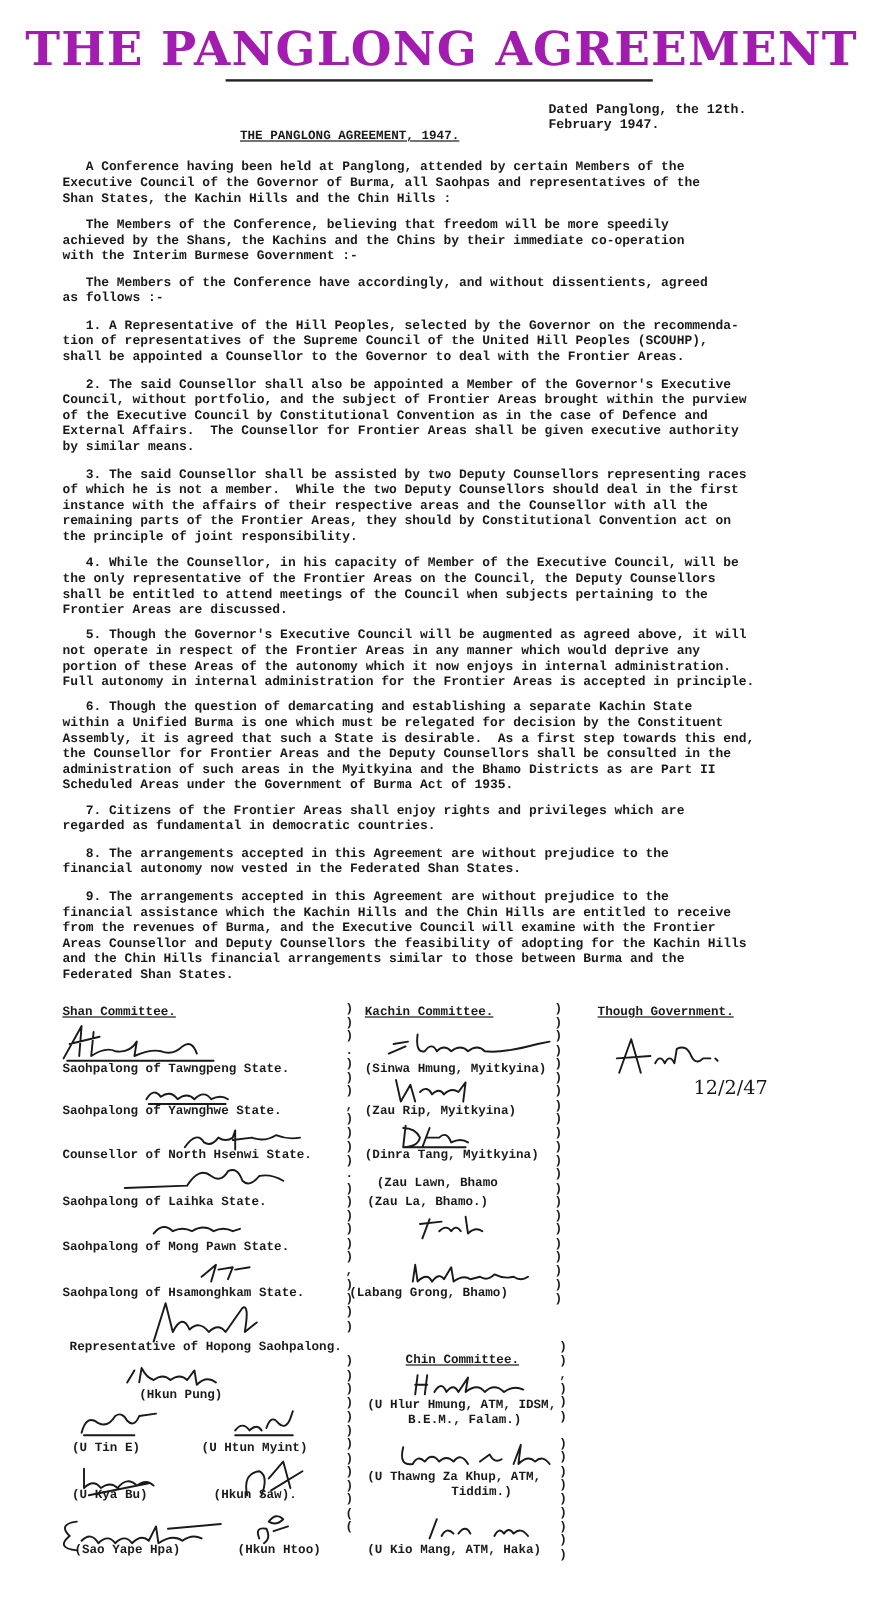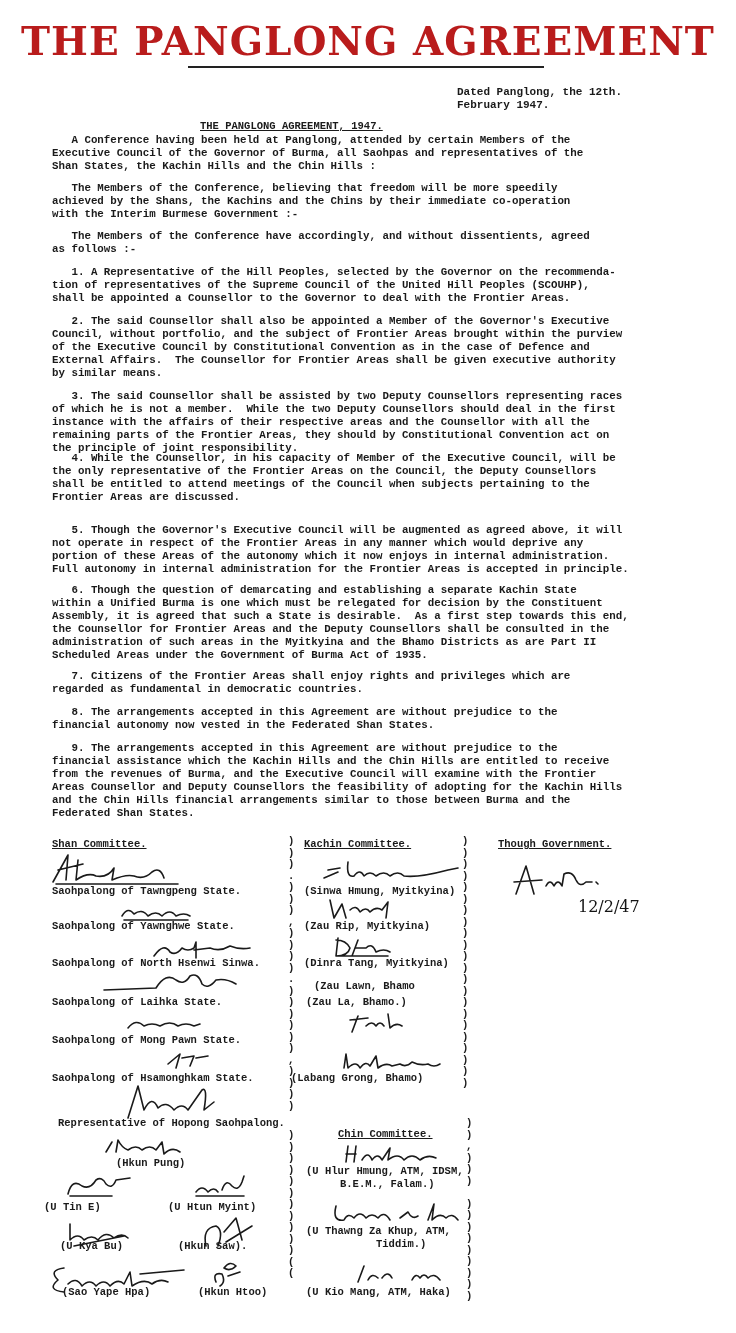--- a/index.html
+++ b/index.html
@@ -1,24 +1,24 @@
 <!DOCTYPE html>
 <html><head>
 <meta charset="utf-8">
 <style>
   html, body { margin: 0; padding: 0; background: #ffffff; }
   body { width: 736px; height: 1333px; position: relative; overflow: hidden; color: #141414; }
   .title {
     position: absolute; left: 0; top: 18px; width: 736px; text-align: center;
-    font-family: "DejaVu Serif", serif; font-weight: bold; font-size: 39px; letter-spacing: 1px; color: #b91c1c;
+    font-family: "DejaVu Serif", serif; font-weight: bold; font-size: 39px; letter-spacing: 1px; color: #a21caf;
   }
   .title-rule { position: absolute; left: 188px; top: 66px; width: 356px; height: 2px; background: #222; }
   .tw { font-family: "Liberation Mono", "DejaVu Sans Mono", monospace; font-weight: bold; color: #1a1a1a; }
   .dated { position: absolute; left: 457px; top: 86px; font-size: 11px; line-height: 13px; }
-  .subtitle { position: absolute; left: 200px; top: 108px; font-size: 10.5px; text-decoration: underline; margin-top: 12px; }
+  .subtitle { position: absolute; left: 200px; top: 108px; font-size: 10.5px; text-decoration: underline; }
   .para { position: absolute; left: 52px; width: 648px; font-size: 10.8px; line-height: 13px; white-space: pre; }
   .sig-text { position: absolute; font-size: 10.5px; white-space: pre; line-height: 13px; }
   .u { text-decoration: underline; }
   .scrawl { position: absolute; }
   .scrawl path { fill: none; stroke: #1a1a1a; stroke-width: 1.6; stroke-linecap: round; stroke-linejoin: round; }
   .divider { position: absolute; font-size: 10.5px; line-height: 11.5px; white-space: pre; width: 10px; }
 </style>
 </head>
 <body>
 
@@ -46,21 +46,21 @@
   <div class="tw para" style="top:315px">   2. The said Counsellor shall also be appointed a Member of the Governor's Executive
 Council, without portfolio, and the subject of Frontier Areas brought within the purview
 of the Executive Council by Constitutional Convention as in the case of Defence and
 External Affairs.  The Counsellor for Frontier Areas shall be given executive authority
 by similar means.</div>
   <div class="tw para" style="top:390px">   3. The said Counsellor shall be assisted by two Deputy Counsellors representing races
 of which he is not a member.  While the two Deputy Counsellors should deal in the first
 instance with the affairs of their respective areas and the Counsellor with all the
 remaining parts of the Frontier Areas, they should by Constitutional Convention act on
 the principle of joint responsibility.</div>
-  <div class="tw para" style="top:452px">   4. While the Counsellor, in his capacity of Member of the Executive Council, will be
+  <div class="tw para" style="top:464px">   4. While the Counsellor, in his capacity of Member of the Executive Council, will be
 the only representative of the Frontier Areas on the Council, the Deputy Counsellors
 shall be entitled to attend meetings of the Council when subjects pertaining to the
 Frontier Areas are discussed.</div>
   <div class="tw para" style="top:524px">   5. Though the Governor's Executive Council will be augmented as agreed above, it will
 not operate in respect of the Frontier Areas in any manner which would deprive any
 portion of these Areas of the autonomy which it now enjoys in internal administration.
 Full autonomy in internal administration for the Frontier Areas is accepted in principle.</div>
   <div class="tw para" style="top:584px">   6. Though the question of demarcating and establishing a separate Kachin State
 within a Unified Burma is one which must be relegated for decision by the Constituent
 Assembly, it is agreed that such a State is desirable.  As a first step towards this end,
@@ -74,27 +74,27 @@
   <div class="tw para" style="top:742px">   9. The arrangements accepted in this Agreement are without prejudice to the
 financial assistance which the Kachin Hills and the Chin Hills are entitled to receive
 from the revenues of Burma, and the Executive Council will examine with the Frontier
 Areas Counsellor and Deputy Counsellors the feasibility of adopting for the Kachin Hills
 and the Chin Hills financial arrangements similar to those between Burma and the
 Federated Shan States.</div>
 
   <div class="tw sig-text u" style="left:52px;top:838px">Shan Committee.</div>
   <div class="tw sig-text" style="left:52px;top:885px">Saohpalong of Tawngpeng State.</div>
   <div class="tw sig-text" style="left:52px;top:920px">Saohpalong of Yawnghwe State.</div>
-  <div class="tw sig-text" style="left:52px;top:957px">Saohpalong of North Hsenwi Sinwa.</div>
+  <div class="tw sig-text" style="left:52px;top:957px">Counsellor of North Hsenwi State.</div>
   <div class="tw sig-text" style="left:52px;top:996px">Saohpalong of Laihka State.</div>
   <div class="tw sig-text" style="left:52px;top:1034px">Saohpalong of Mong Pawn State.</div>
   <div class="tw sig-text" style="left:52px;top:1072px">Saohpalong of Hsamonghkam State.</div>
   <div class="tw sig-text" style="left:58px;top:1117px">Representative of Hopong Saohpalong.</div>
   <div class="tw sig-text" style="left:116px;top:1157px">(Hkun Pung)</div>
-  <div class="tw sig-text" style="left:44px;top:1201px">(U Tin E)</div>
+  <div class="tw sig-text" style="left:60px;top:1201px">(U Tin E)</div>
   <div class="tw sig-text" style="left:168px;top:1201px">(U Htun Myint)</div>
   <div class="tw sig-text" style="left:60px;top:1240px">(U Kya Bu)</div>
   <div class="tw sig-text" style="left:178px;top:1240px">(Hkun Saw).</div>
   <div class="tw sig-text" style="left:62px;top:1286px">(Sao Yape Hpa)</div>
   <div class="tw sig-text" style="left:198px;top:1286px">(Hkun Htoo)</div>
 
   <div class="tw divider" style="left:288px;top:836px">)
 )
 )
 .

